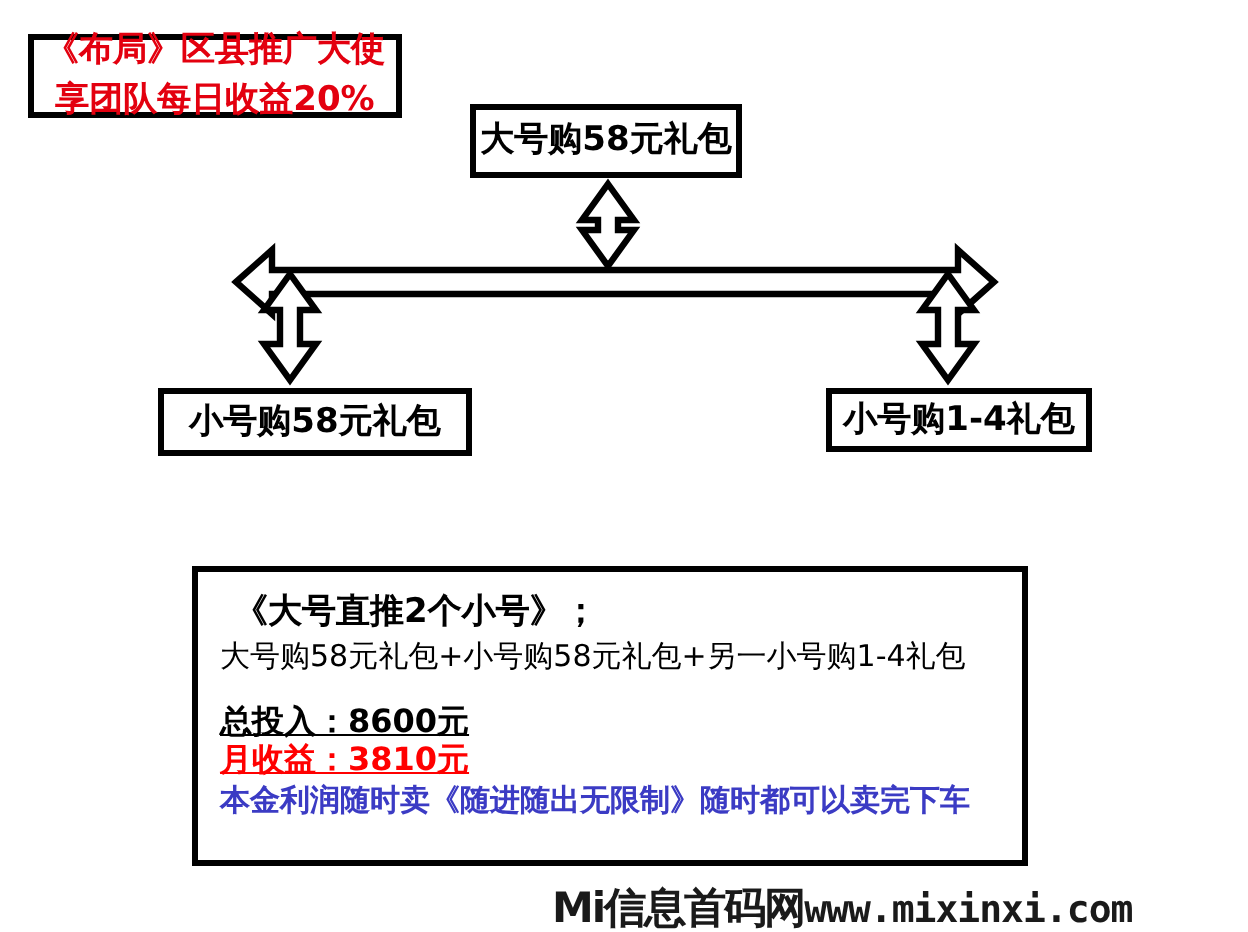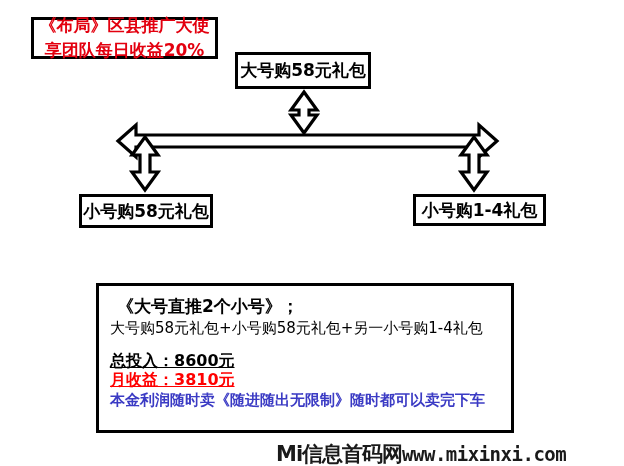--- a/index.html
+++ b/index.html
@@ -32,21 +32,20 @@
 
   
   #promo-box {
     left: 14px;
     top: 17px;
     width: 187px;
     height: 39px;
     flex-direction: column;
     justify-content: center;
     padding: 18px 4px;
-    margin-left: 17px;
   }
   #promo-box .line {
     color: #e3000f;
     font-weight: bold;
     font-size: 17px;
     line-height: 25px;
     white-space: nowrap;
     letter-spacing: 0px;
   }
 
@@ -60,21 +59,21 @@
   }
   #node-top {
     left: 235px;
     top: 52px;
     width: 136px;
     height: 37px;
   }
   #node-left {
     left: 79px;
     top: 194px;
-    width: 134px;
+    width: 157px;
     height: 34px;
   }
   #node-right {
     left: 413px;
     top: 194px;
     width: 133px;
     height: 32px;
   }
 
   

